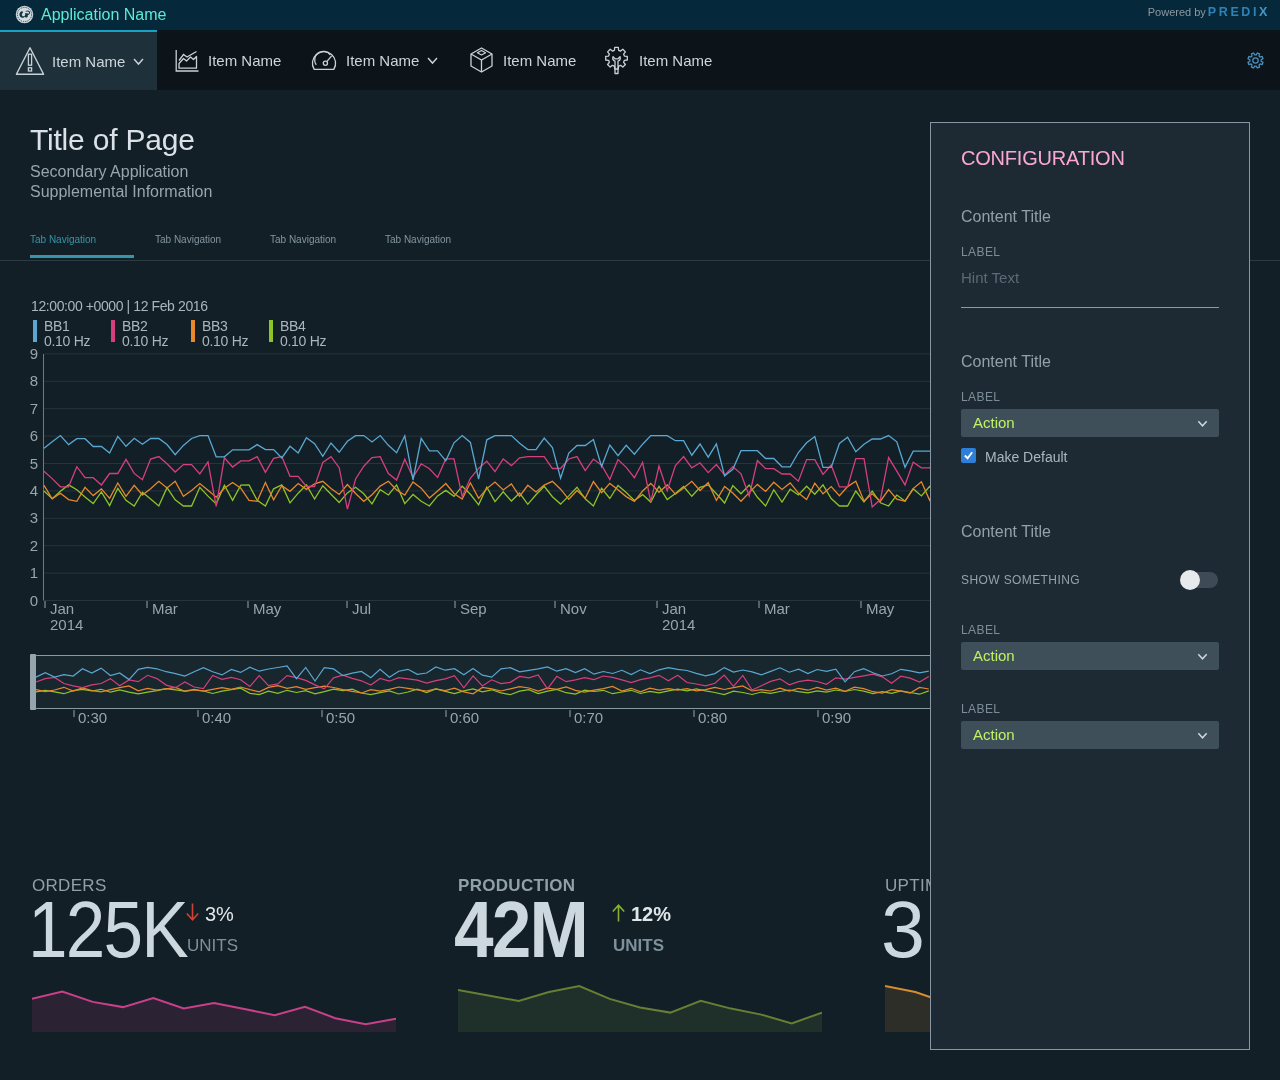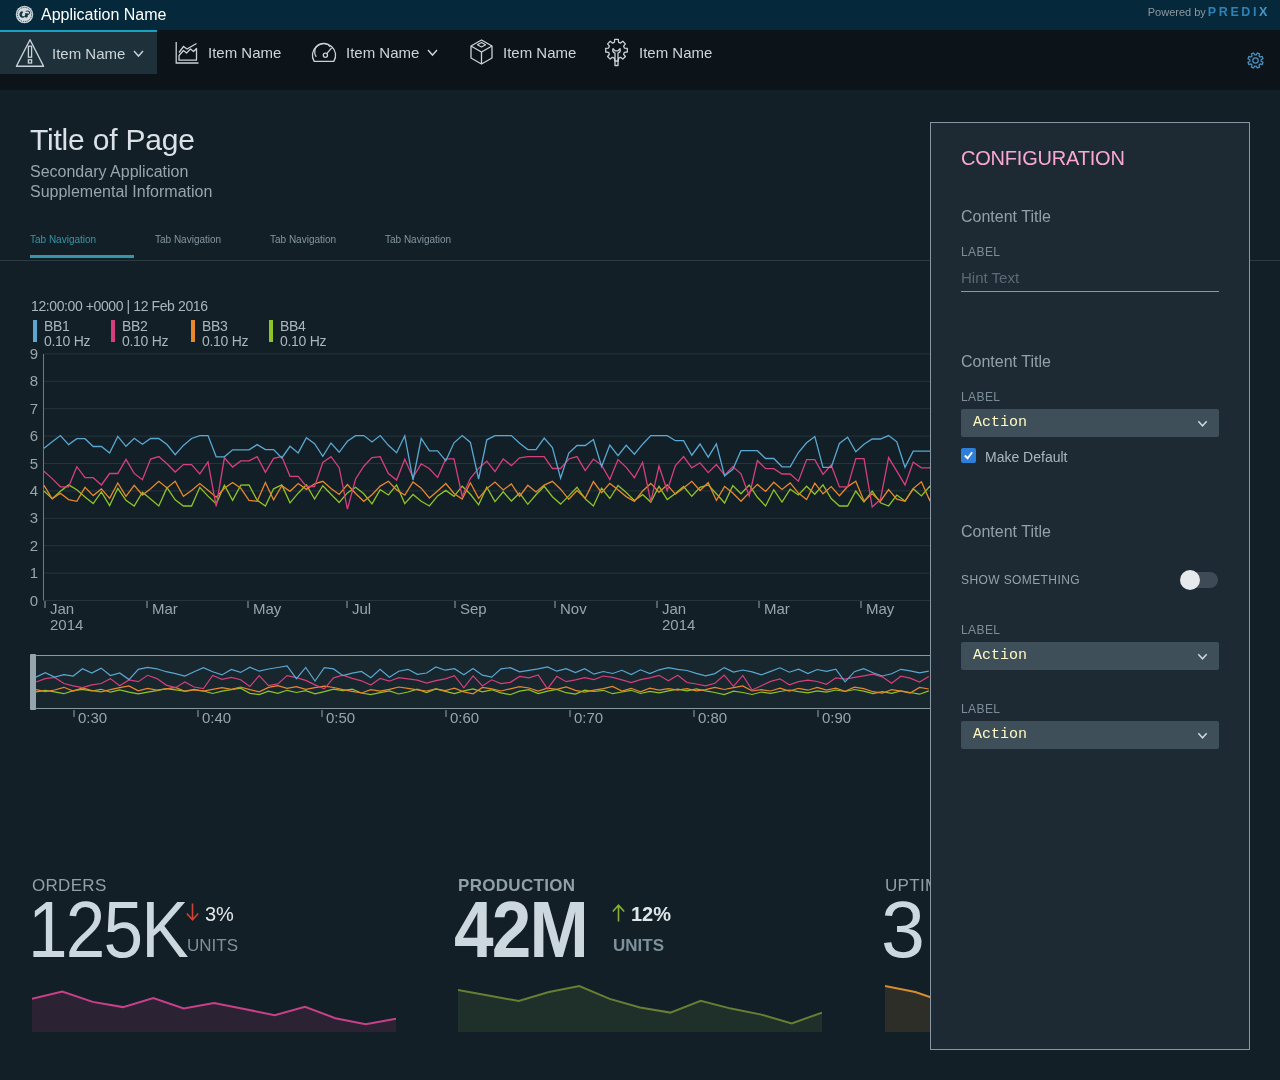--- a/index.html
+++ b/index.html
@@ -3,25 +3,25 @@
 <meta charset="utf-8">
 <style>
 * { margin:0; padding:0; box-sizing:border-box; }
 html,body { width:1280px; height:1080px; background:#121f26; overflow:hidden;
   font-family:"Liberation Sans", sans-serif; }
 #page { position:relative; width:1280px; height:1080px; background:#121f26; }
 
 
 .topbar { position:absolute; left:0; top:0; width:1280px; height:30px; background:#05293a; }
 .gelogo { position:absolute; left:15px; top:5px; width:19px; height:19px; }
-.appname { position:absolute; left:41px; top:6px; font-size:16px; color:#ffffff; }
+.appname { position:absolute; left:41px; top:6px; font-size:16px; color:#5eead4; }
 
 
 .navbar { position:absolute; left:0; top:30px; width:1280px; height:60px; background:#0c141a; }
-.nav { position:absolute; top:30px; height:44px; display:flex; align-items:center; color:#ccd5da; font-size:15px; }
+.nav { position:absolute; top:30px; height:60px; display:flex; align-items:center; color:#ccd5da; font-size:15px; }
 .nav svg { flex:none; }
 .nav .lbl { margin-left:7px; }
 .nav .chev { margin-left:6px; }
 .nav.sel { background:#1e3039; border-top:2px solid #17a2c2; }
 .gearbtn { position:absolute; right:15px; top:51px; }
 
 
 .title { position:absolute; left:30px; top:123px; font-size:30px; color:#dbe2e7; font-weight:normal; letter-spacing:-0.2px; }
 .sec1 { position:absolute; left:30px; top:163px; font-size:16px; color:#97a5ae; }
 .sec2 { position:absolute; left:30px; top:183px; font-size:16px; color:#97a5ae; }
@@ -46,23 +46,23 @@
 .kpi .pct { position:absolute; top:27px; font-size:20px; color:#dfe6ea; }
 .kpi .units { position:absolute; top:60px; font-size:17px; color:#7e909b; }
 .kpi .spark { position:absolute; left:0; top:106px; }
 
 
 .panel { position:absolute; left:930px; top:122px; width:320px; height:928px;
   background:#1d2a33;  }
 .ct { position:absolute; left:31px; font-size:16px; color:#91a0a9; }
 .lab { position:absolute; left:31px; font-size:12px; color:#7d8d97; letter-spacing:0.4px; }
 .hint { position:absolute; left:31px; top:269px; width:258px; font-size:15px; color:#5a6b75;
-  border-bottom:1px solid #8a99a3; padding-bottom:5px; }
+  border-bottom:1px solid #8a99a3; padding-bottom:21px; }
 .dd { position:absolute; left:31px; width:258px; height:28px; background:#3e4f59; border-radius:2px; }
-.dd .dtxt { position:absolute; left:12px; top:5px; font-size:15px; color:#fef9c3;font-family:Liberation Mono, monospace; }
+.dd .dtxt { position:absolute; left:12px; top:5px; font-size:15px; color:#bef264; }
 .dd svg { position:absolute; right:10px; top:8px; }
 .cb { position:absolute; left:0; top:0; width:15px; height:15px; background:#2d7fd9; border-radius:2px; }
 .cblabel { position:absolute; left:24px; top:0px; font-size:14px; color:#aab6be; white-space:nowrap; }
 .showlbl { position:absolute; left:31px; font-size:12px; color:#93a2ab; letter-spacing:0.4px; }
 .toggle { position:absolute; }
 .tgtrack { position:absolute; left:4px; top:2px; width:34px; height:16px; background:#3c4b55; border-radius:8px; }
 .tgknob { position:absolute; left:0; top:0; width:20px; height:20px; background:#e6eaed; border-radius:50%; }
 </style>
 </head>
 <body>

